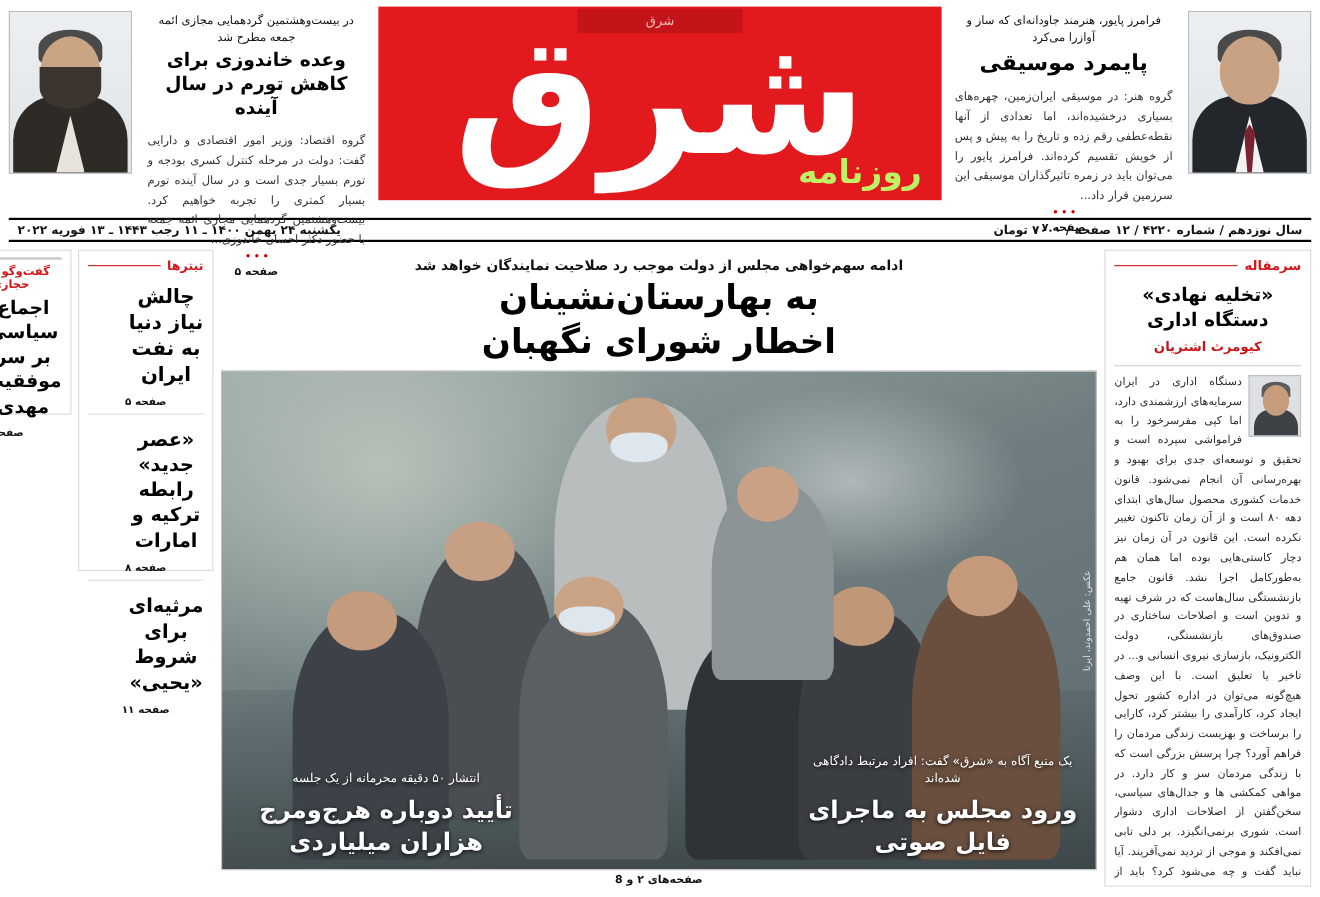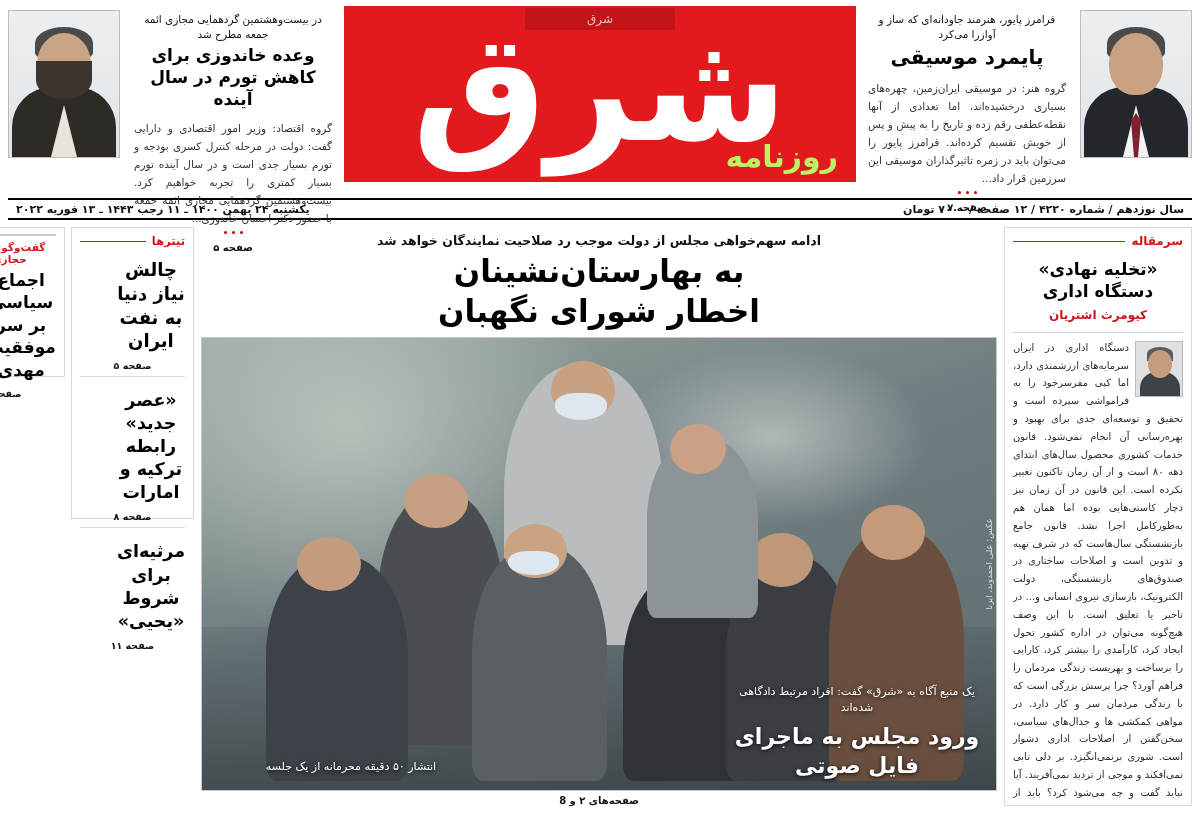--- a/index.html
+++ b/index.html
@@ -441,20 +441,21 @@
 
         <div class="photo-credit">عکس: علی احمدوند، ایرنا</div>
 
         <div class="cap-right">
           <div class="cap-kicker">یک منبع آگاه به «شرق» گفت:
 افراد مرتبط دادگاهی شده‌اند</div>
           <div class="cap-title">ورود مجلس به ماجرای فایل صوتی</div>
         </div>
         <div class="cap-left">
           <div class="cap-kicker">انتشار ۵۰ دقیقه محرمانه از یک جلسه</div>
+          <div class="cap-title">تأیید دوباره هرج‌ومرج هزاران میلیاردی</div>
         </div>
       </div>
       <div class="center-footer">صفحه‌های ۲ و 8</div>
     </div>
 
     <div class="col-left">
 
       <div class="lbox b1">
         <div class="lb-head">
           <span class="txt">تیترها</span>

